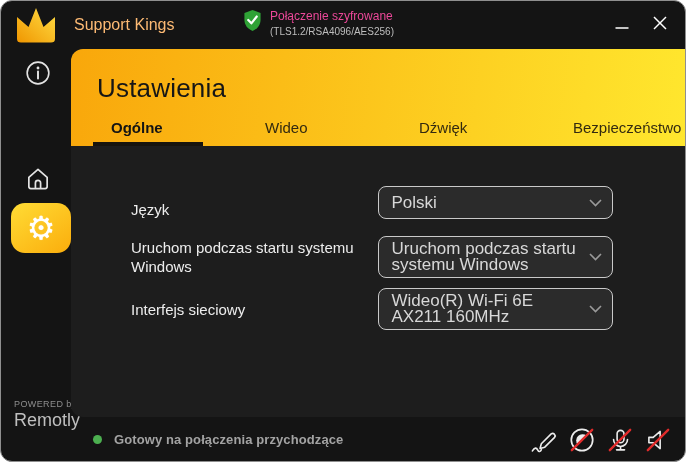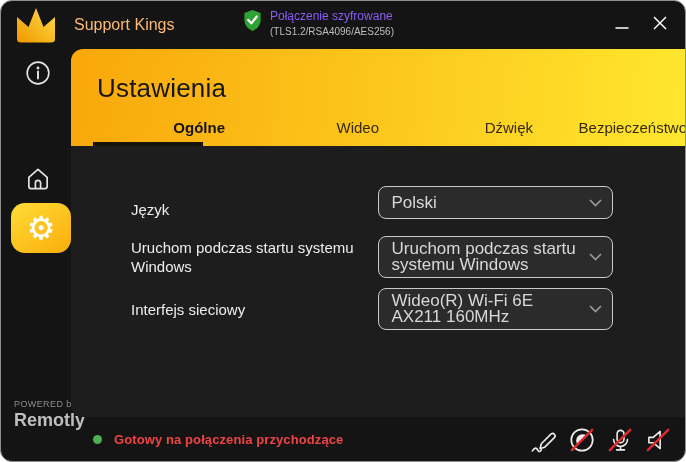--- a/index.html
+++ b/index.html
@@ -7,63 +7,63 @@
   .window{
     position:relative;width:686px;height:462px;overflow:hidden;
     background:#141414;border:1px solid #8f8f8f;border-radius:12px;
     font-family:"Liberation Sans",sans-serif;
   }
   
   .titlebar{position:absolute;top:0;left:0;right:0;height:48px;}
   .logo{position:absolute;left:12px;top:4px;width:46px;height:41px;}
   .app-title{position:absolute;left:73px;top:0;line-height:48px;color:#fdba74;font-size:16px;}
   .conn{position:absolute;left:242px;top:8px;display:flex;gap:8px;align-items:flex-start;}
-  .conn-text div:first-child{color:#8b5cf6;font-size:12px;line-height:15px;}
+  .conn-text div:first-child{color:#ec4899;font-size:12px;line-height:15px;}
   .conn-text div:last-child{color:#bdbdbd;font-size:10px;line-height:15px;}
   .win-controls{position:absolute;right:10px;top:7px;display:flex;gap:8px;}
   .win-btn{width:30px;height:30px;background:none;border:none;padding:0;cursor:pointer;
     display:flex;align-items:center;justify-content:center;}
   
   .side-btn{position:absolute;background:none;border:none;padding:0;cursor:pointer;
     display:flex;align-items:center;justify-content:center;}
   .side-info{left:24px;top:59px;width:26px;height:26px;}
   .side-home{left:23px;top:163px;width:28px;height:28px;}
   .side-gear{left:10px;top:202px;width:60px;height:50px;border-radius:14px;
     background:linear-gradient(145deg,#FFDC35 0%,#FBAD0C 100%);}
   .gear-glyph{font-size:32px;line-height:32px;color:#ffffff;
     font-family:"DejaVu Sans",sans-serif;text-shadow:0 0 1px rgba(255,255,255,.6);}
   .powered{position:absolute;left:13px;top:398px;}
   .powered-by{color:#8d8d8d;font-size:9px;letter-spacing:.4px;}
-  .brand{color:#bfbfbf;font-size:18px;line-height:22px;font-weight:bold;}
+  .brand{color:#bfbfbf;font-size:18px;line-height:22px;}
   
   .content{position:absolute;left:70px;top:48px;width:616px;height:368px;
     background:#1d1d1d;border-radius:12px 0 0 12px;}
   .panel-header{position:absolute;top:0;left:0;right:0;height:97px;
     background:linear-gradient(97deg,#F9A70B 0%,#FFE72E 100%);border-radius:12px 0 0 0;}
   .page-title{position:absolute;left:26px;top:24px;margin:0;font-size:26px;font-weight:400;
     color:#161616;letter-spacing:.2px;}
   .tabs{position:absolute;left:0;right:0;bottom:0;height:30px;display:flex;}
-  .tab{flex:1;text-align:right;font-size:15px;line-height:24px;color:#332a10;
-    position:relative;cursor:pointer;}
+  .tab{flex:1;text-align:left;font-size:15px;line-height:24px;color:#332a10;
+    position:relative;cursor:pointer;padding-left:40px;}
   .tab.active span{font-weight:700;color:#141414;}
   .tab-underline{position:absolute;left:50%;transform:translateX(-50%);bottom:0;
     width:110px;height:4px;background:#17140e;}
   .row{position:absolute;left:60px;width:482px;display:flex;
     justify-content:space-between;align-items:center;}
   .row1{top:137px;align-items:flex-end;} .row2{top:187px;} .row3{top:239px;}
   .field-label{width:252px;color:#ededed;font-size:15px;line-height:19px;}
   .select{position:relative;width:238px;min-height:33px;display:flex;align-items:center;
     background:#2b2b2b;border:1px solid #c9c9c9;border-radius:8px;cursor:pointer;
     color:#d8d8d8;font-size:17px;line-height:16px;padding:4px 30px 4px 12px;}
   .chev{position:absolute;right:10px;top:50%;transform:translateY(-50%);}
   
   .footer{position:absolute;left:70px;right:0;top:416px;height:45px;
     display:flex;align-items:center;padding-left:22px;}
   .dot{width:9px;height:9px;border-radius:50%;background:#4CAF50;margin-right:12px;flex:none;}
-  .status-text{color:#ef4444;font-size:13px;font-weight:700;letter-spacing:.1px;}
+  .status-text{color:#a3a3a3;font-size:13px;font-weight:700;letter-spacing:.1px;}
   .footer-icons{position:absolute;right:12px;top:50%;transform:translateY(-50%);
     display:flex;gap:8px;}
   .icon-btn{width:30px;height:30px;background:none;border:none;padding:0;cursor:pointer;}
 </style>
 </head>
 <body>
 
 <div class="window">
 
   <div class="titlebar">

